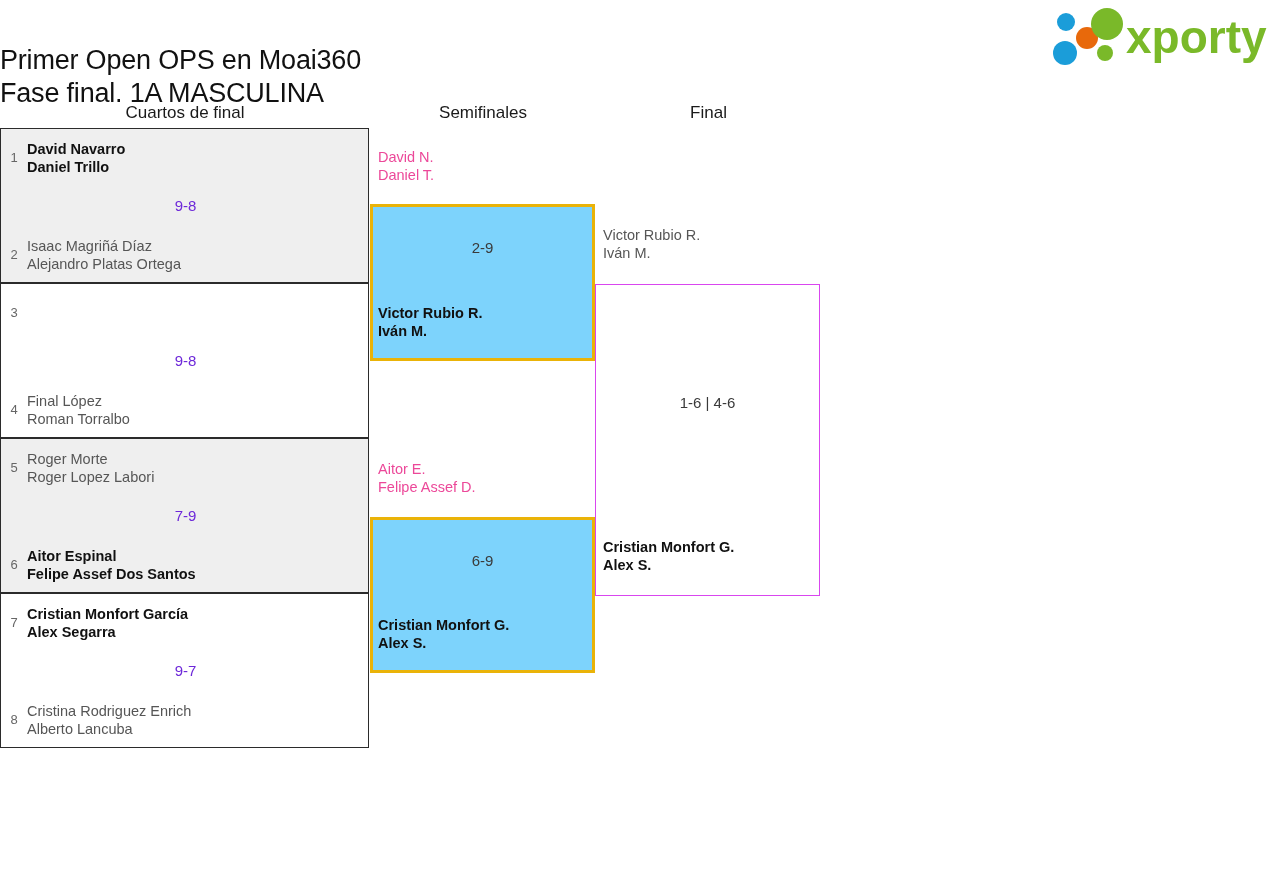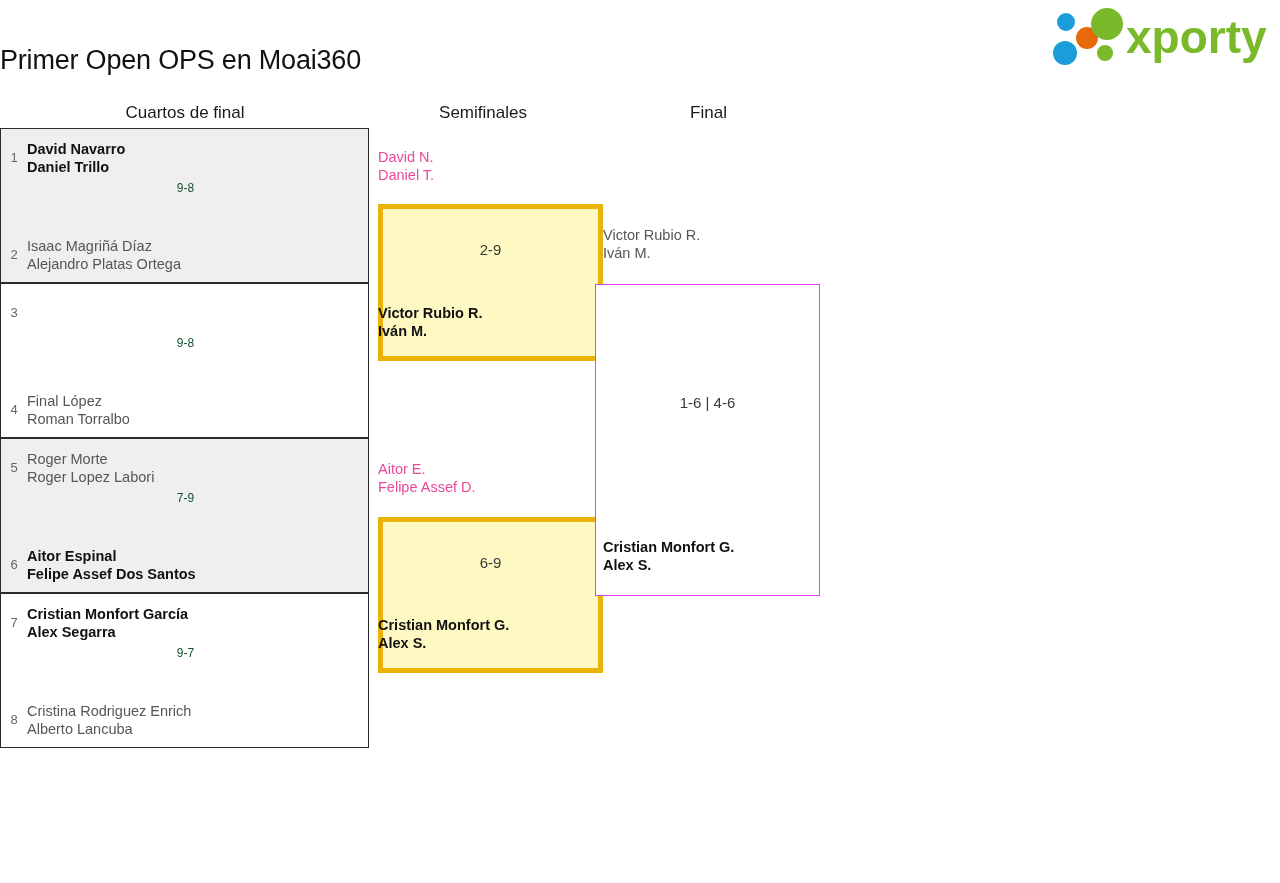--- a/index.html
+++ b/index.html
@@ -54,28 +54,28 @@
     width:26px;text-align:center;flex:0 0 26px;
     font-size:13px;color:#666;line-height:16px;
   }
   .team{
     font-size:14.5px;line-height:18px;white-space:nowrap;
   }
   .team .ln{display:block;}
   .team.win{font-weight:700;color:#111111;}
   .team.lose{font-weight:400;color:#565656;}
   .qf-score{
-    position:absolute;left:0;width:369px;top:52px;height:20px;
-    text-align:center;font-size:12px;color:#14532d;
+    position:absolute;left:0;width:369px;top:68px;height:20px;
+    text-align:center;font-size:15px;color:#6d28d9;
   }
 
   
   .sfbox{
-    position:absolute;left:378px;width:225px;
-    box-sizing:border-box;border:5px solid #eab308;background:#fef9c3;
+    position:absolute;left:370px;width:225px;
+    box-sizing:border-box;border:3px solid #eab308;background:#7dd3fc;
   }
   #sf1box{top:76px;height:157px;}
   #sf2box{top:389px;height:156px;}
   .sf-score{
     position:absolute;left:0;width:100%;text-align:center;
     font-size:15px;color:#3a3a3a;
   }
   #sf1box .sf-score{top:32px;}
   #sf2box .sf-score{top:32px;}
 
@@ -109,20 +109,21 @@
   .fn-name.lose{font-weight:400;color:#565656;}
   #fn-top{top:98px;}
   #fn-bot{top:410px;}
 </style>
 </head>
 <body>
 
 <div class="header">
   <div class="title">
     <span class="title-line">Primer Open OPS en Moai360</span>
+    <span class="title-line">Fase final. 1A MASCULINA</span>
   </div>
 
   <div class="logo">
     <svg width="228" height="62" viewBox="0 0 228 62" xmlns="http://www.w3.org/2000/svg">
       <circle cx="18" cy="16" r="9" fill="#1b9dd9"></circle>
       <circle cx="17" cy="47" r="12" fill="#1b9dd9"></circle>
       <circle cx="39" cy="32" r="11" fill="#e8690b"></circle>
       <circle cx="59" cy="18" r="16" fill="#7ab929"></circle>
       <circle cx="57" cy="47" r="8" fill="#7ab929"></circle>
       <text x="78" y="47" font-family="Liberation Sans, sans-serif" font-size="46" font-weight="700" fill="#7ab929">xporty</text>

